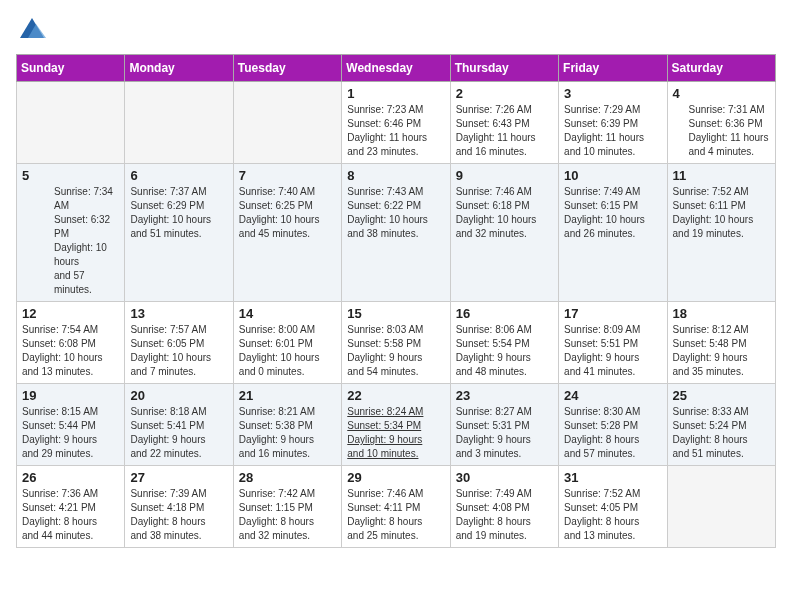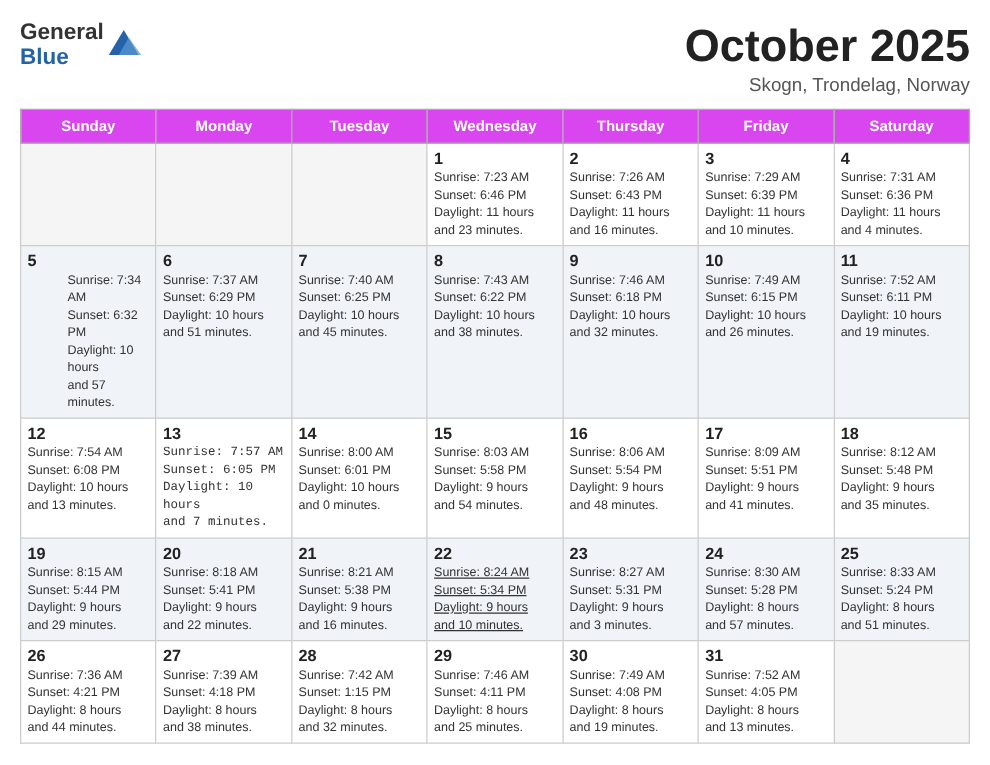--- a/index.html
+++ b/index.html
@@ -58,26 +58,26 @@
     .location-title {
       font-size: 15px;
       color: #555;
       margin-top: 2px;
     }
     .calendar {
       width: 100%;
       border-collapse: collapse;
     }
     .calendar th {
-      background: #d946ef;
+      background: #a21caf;
       color: #fff;
       font-size: 12px;
       font-weight: bold;
       padding: 6px 4px;
-      text-align: center;
+      text-align: left;
       border: 1px solid #aaa;
       margin-left: 20px;
     }
     .calendar td {
       border: 1px solid #ccc;
       vertical-align: top;
       padding: 4px 5px;
       font-size: 10px;
       color: #333;
       height: 82px;
@@ -101,37 +101,25 @@
     .row-shaded td {
       background: #f0f4f8;
     }
   </style>
 </head>
 <body>
 
 <div class="header">
   <div class="logo">
     <div class="logo-row">
-      <div class="logo-block">
-        <span>
-          <span class="logo-text-general">General</span>
-        </span>
-        <span>
-          <span class="logo-text-blue">Blue</span>
-        </span>
-      </div>
       <svg class="logo-icon" viewBox="0 0 28 28">
         <polygon points="14,2 26,22 2,22" fill="#2563a8"></polygon>
         <polygon points="18,8 28,22 10,22" fill="#5b9bd5" opacity="0.7"></polygon>
       </svg>
     </div>
-  </div>
-  <div class="title-block">
-    <div class="month-title">October 2025</div>
-    <div class="location-title">Skogn, Trondelag, Norway</div>
   </div>
 </div>
 
 <table class="calendar">
   <thead>
     <tr>
     <th>Sunday</th>
         <th>Monday</th>
         <th>Tuesday</th>
         <th>Wednesday</th>
@@ -161,21 +149,21 @@
         </td>
         <td>
           <div class="day-number">3</div>
           <div class="day-info" style="white-space: pre-line;">Sunrise: 7:29 AM
 Sunset: 6:39 PM
 Daylight: 11 hours
 and 10 minutes.</div>
         </td>
         <td>
           <div class="day-number">4</div>
-          <div class="day-info" style="white-space: pre-line;">Sunrise: 7:31 AM
+          <div class="day-info" style="white-space: pre-line; margin-left: 16px;">Sunrise: 7:31 AM
 Sunset: 6:36 PM
 Daylight: 11 hours
 and 4 minutes.</div>
         </td>
       </tr>
       <tr class="row-shaded">
         <td>
           <div class="day-number">5</div>
           <div class="day-info" style="white-space: pre-line; margin-left: 32px;">Sunrise: 7:34 AM
 Sunset: 6:32 PM
@@ -228,21 +216,21 @@
       <tr>
         <td>
           <div class="day-number">12</div>
           <div class="day-info" style="white-space: pre-line;">Sunrise: 7:54 AM
 Sunset: 6:08 PM
 Daylight: 10 hours
 and 13 minutes.</div>
         </td>
         <td>
           <div class="day-number">13</div>
-          <div class="day-info" style="white-space: pre-line; font-family: Liberation Mono, monospace;">Sunrise: 7:57 AM
+          <div class="day-info" style="white-space: pre-line;">Sunrise: 7:57 AM
 Sunset: 6:05 PM
 Daylight: 10 hours
 and 7 minutes.</div>
         </td>
         <td>
           <div class="day-number">14</div>
           <div class="day-info" style="white-space: pre-line;">Sunrise: 8:00 AM
 Sunset: 6:01 PM
 Daylight: 10 hours
 and 0 minutes.</div>

